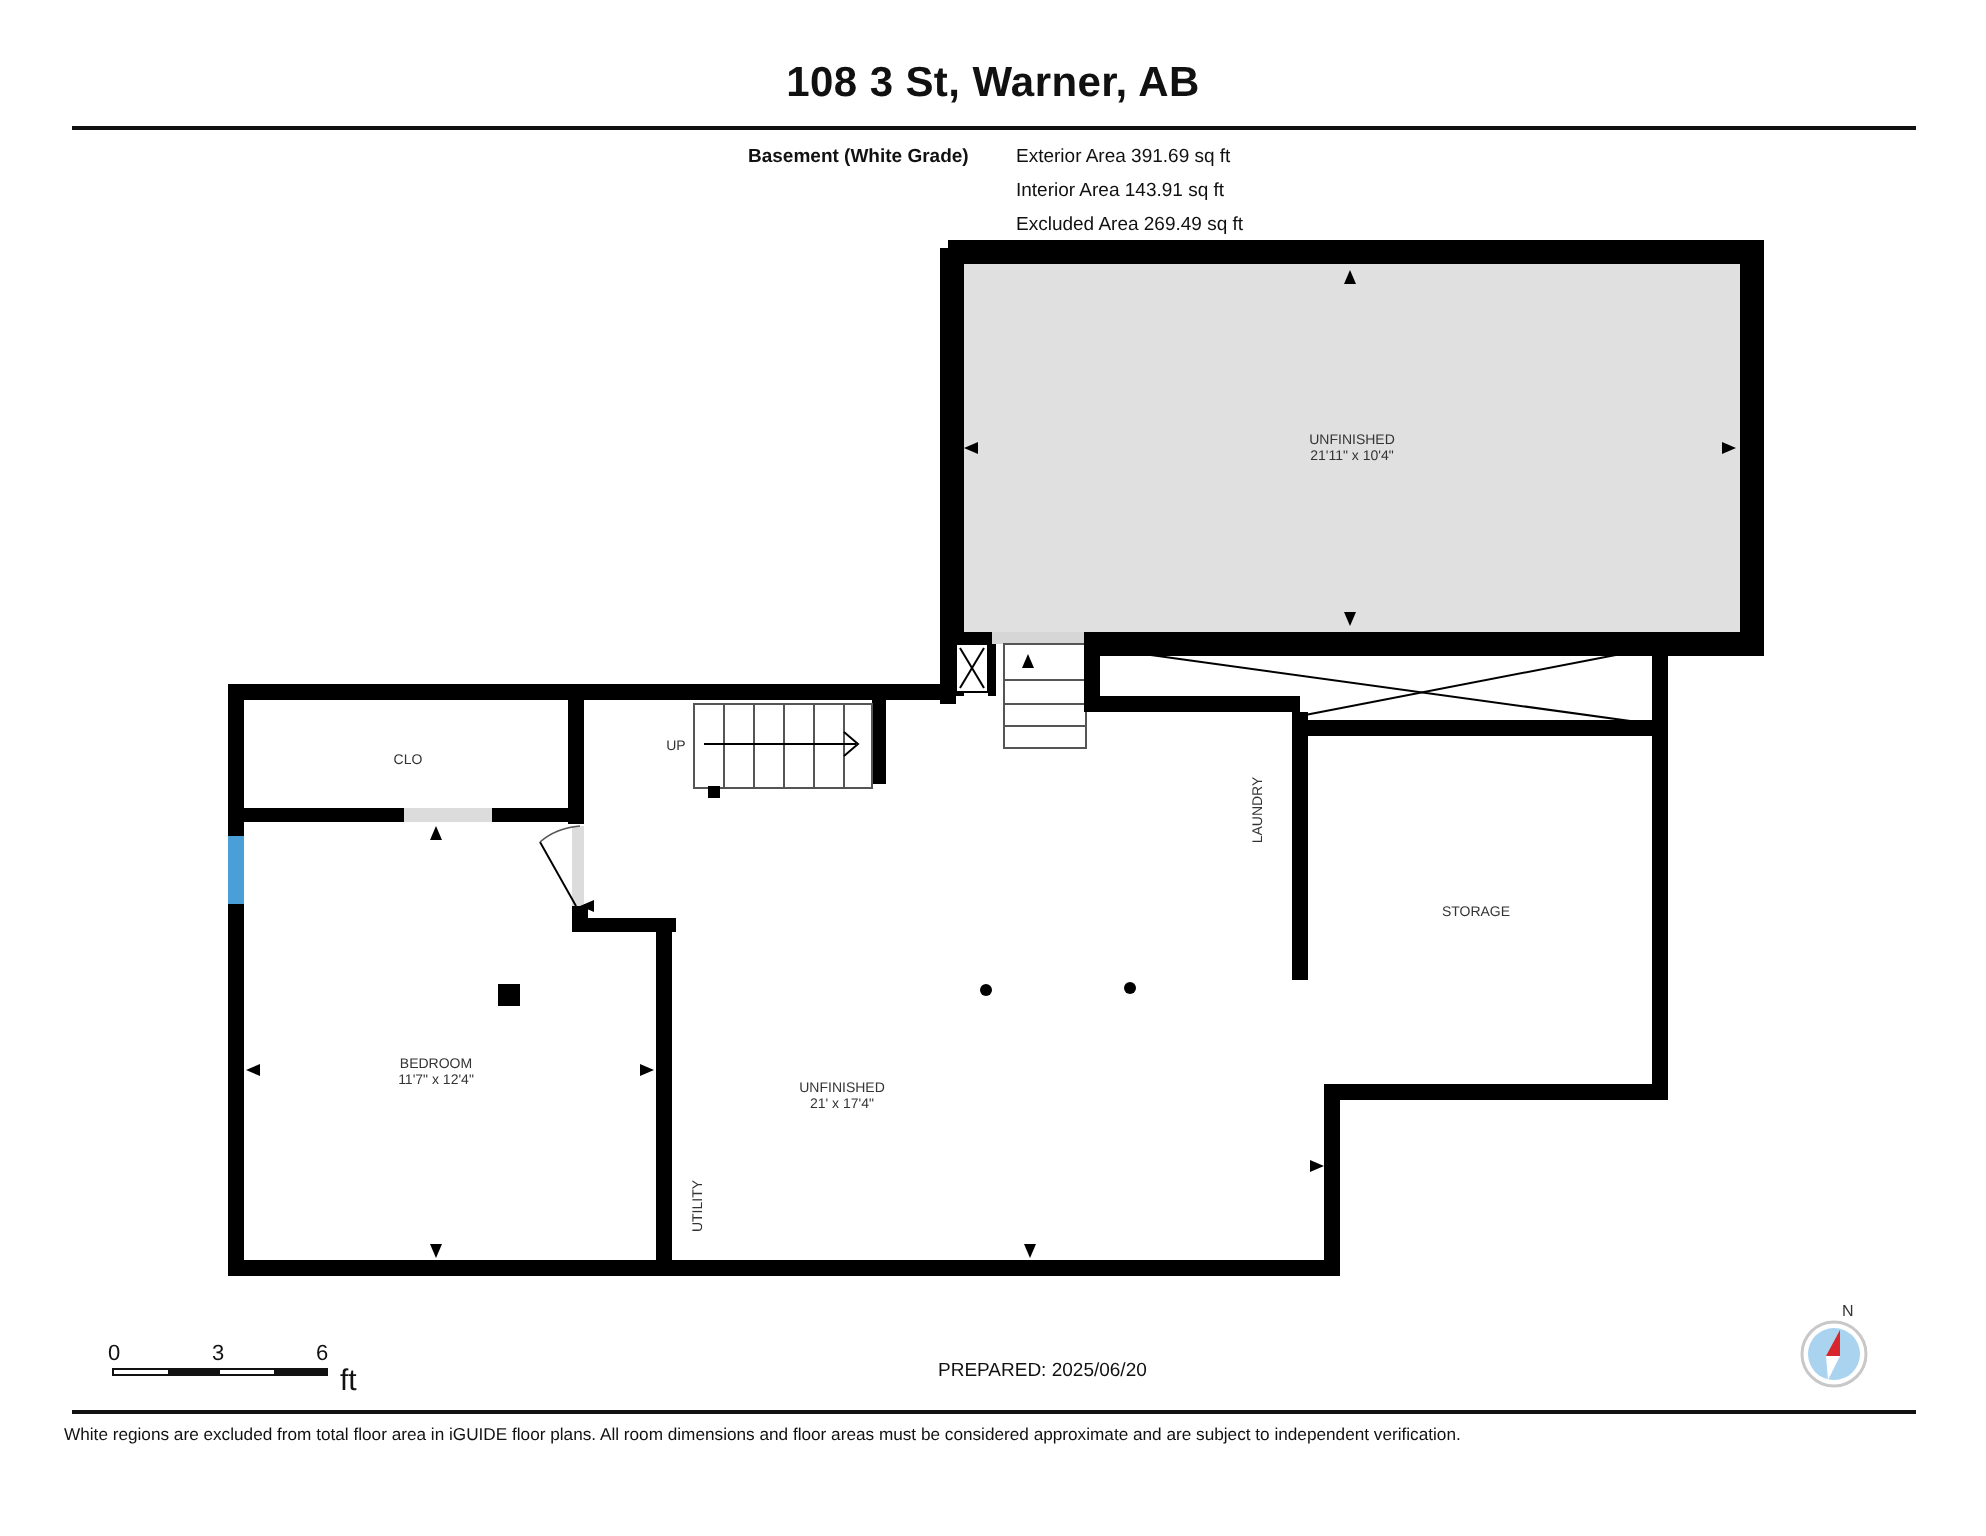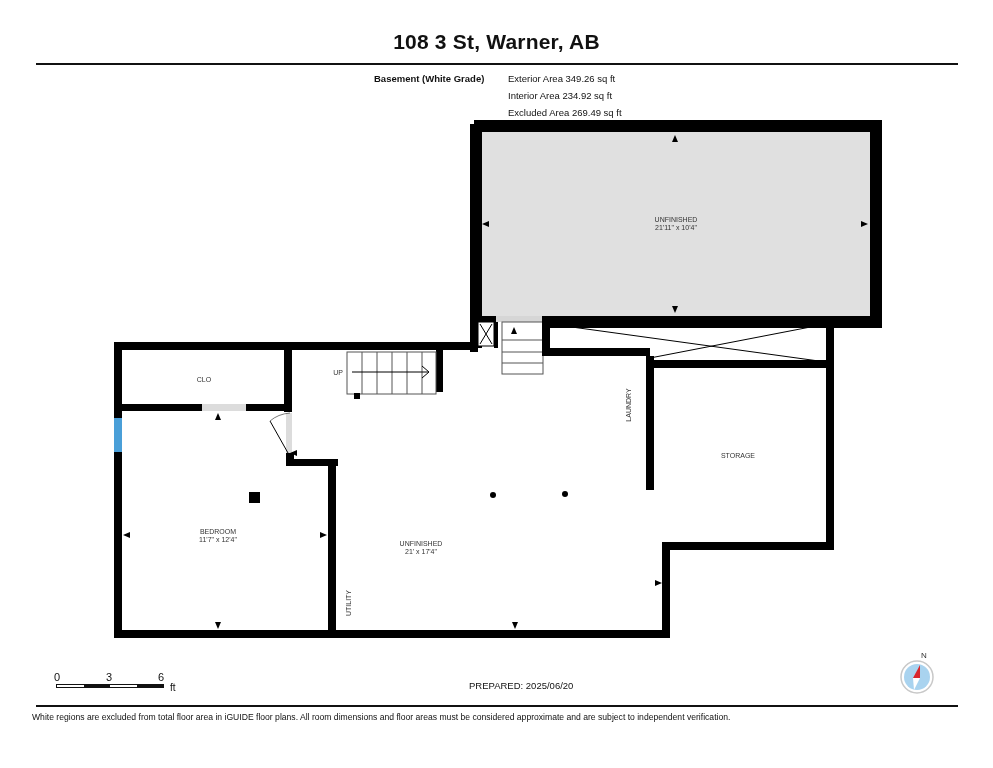--- a/index.html
+++ b/index.html
@@ -8,38 +8,38 @@
   .rule { position: absolute; left: 36px; width: 922px; height: 2px; background: #111; }
   .rule.top { top: 63px; }
   .rule.bottom { top: 705px; }
   .area-block { position: absolute; top: 70px; left: 374px; font-size: 9.5px; line-height: 17px; }
   .area-block .floor { position: absolute; left: 0; top: 0; font-weight: bold; white-space: nowrap; }
   .area-block .vals { position: absolute; left: 134px; top: 0; white-space: nowrap; }
   .plan { position: absolute; left: 0; top: 0; width: 993px; height: 768px; }
   .room-label { font-size: 7px; fill: #333; font-family: "Liberation Sans", sans-serif; }
   .scale { position: absolute; left: 52px; top: 671px; width: 140px; height: 24px; }
   .scale .tick { position: absolute; top: 0; font-size: 11px; }
-  .scale .unit { position: absolute; top: 11px; left: 118px; font-size: 10px; }
+  .scale .unit { position: absolute; top: 11px; left: 118px; font-size: 15px; }
   .scale .bar { position: absolute; top: 13px; left: 4px; width: 108px; height: 4px; border: 1px solid #111; box-sizing: border-box; display: flex; }
   .scale .bar span { flex: 1; }
   .prepared { position: absolute; left: 469px; top: 680px; font-size: 9.5px; }
   .disclaimer { position: absolute; left: 32px; top: 712px; font-size: 8.6px; white-space: nowrap; }
   .compass { position: absolute; left: 897px; top: 650px; width: 40px; height: 48px; }
 </style>
 </head>
 <body>
 
 <div class="title">108 3 St, Warner, AB</div>
 <div class="rule top"></div>
 
 <div class="area-block">
   <div class="floor">Basement (White Grade)</div>
   <div class="vals">
-    <div>Exterior Area 349.26 sq ft</div>
-    <div>Interior Area 234.92 sq ft</div>
+    <div>Exterior Area 391.69 sq ft</div>
+    <div>Interior Area 143.91 sq ft</div>
     <div>Excluded Area 269.49 sq ft</div>
   </div>
 </div>
 
 <svg class="plan" viewBox="0 0 993 768" xmlns="http://www.w3.org/2000/svg">
 
   <g>
     <rect x="478" y="128" width="396" height="192" fill="#e0e0e0"></rect>
     <path d="M474 124 H878 V324 H546 V320 H874 V128 H478 V348" fill="none" stroke="#000" stroke-width="8"></path>
     <rect x="470" y="124" width="8" height="228" fill="#000"></rect>

